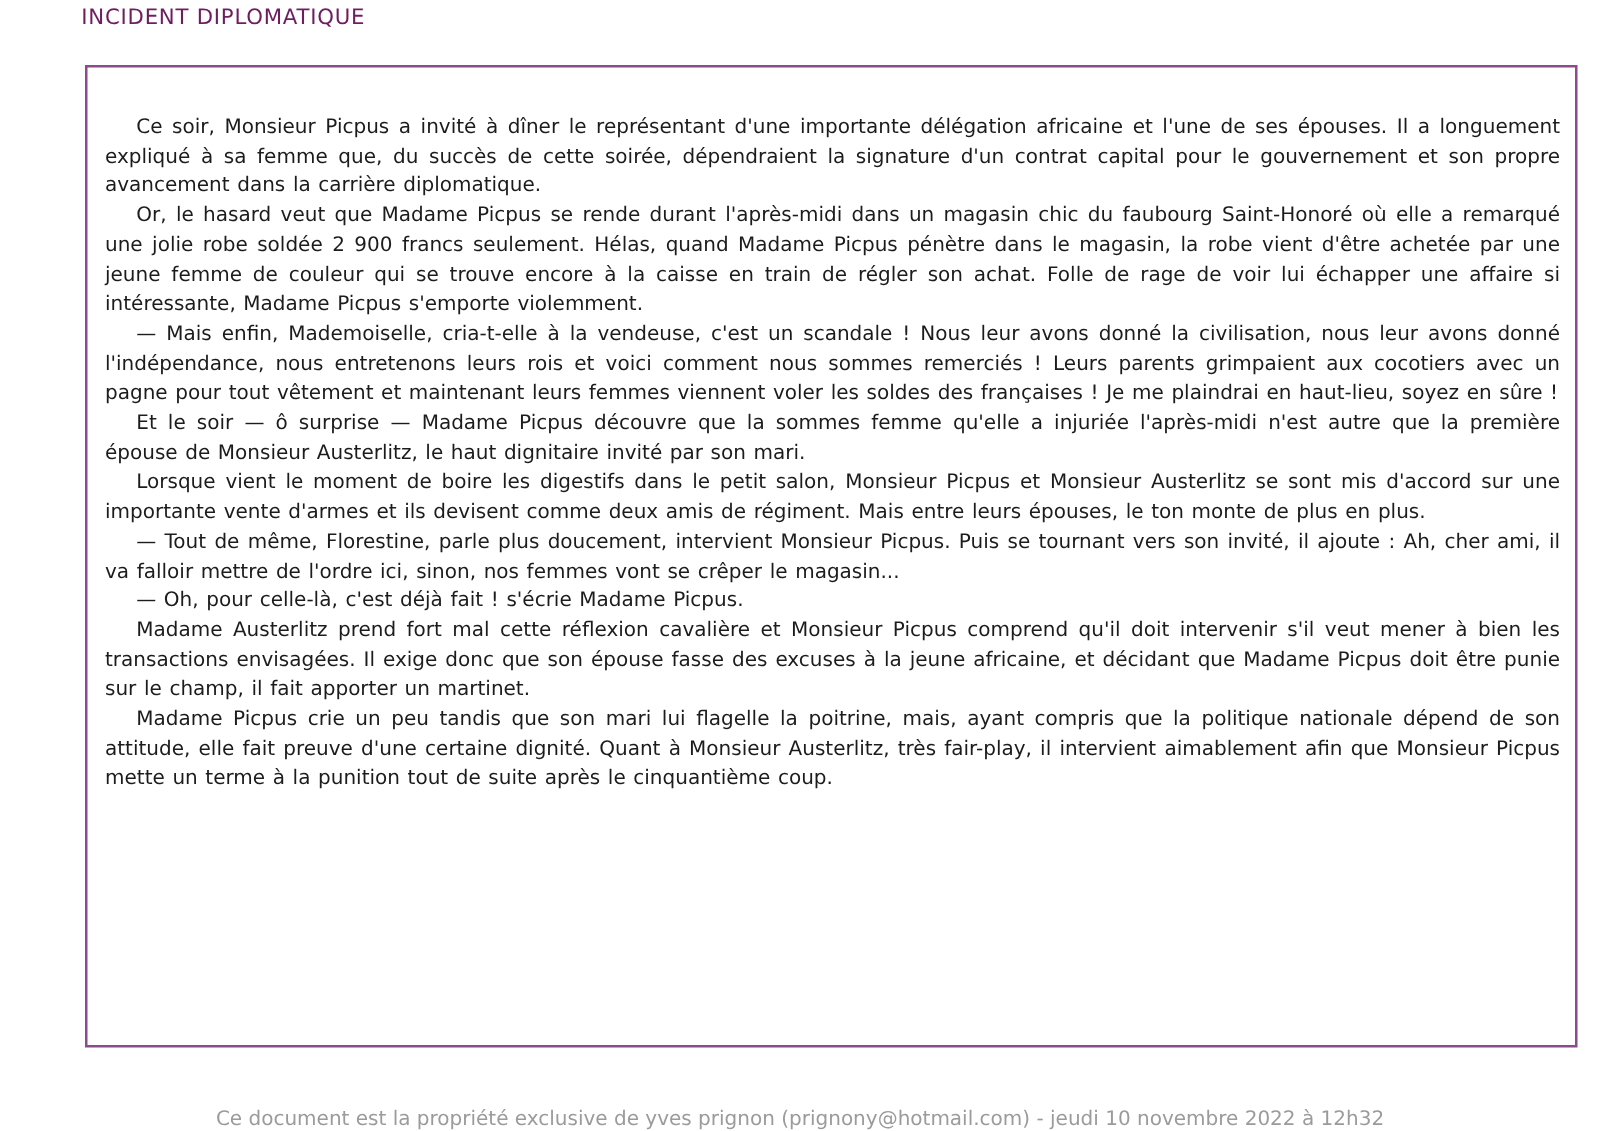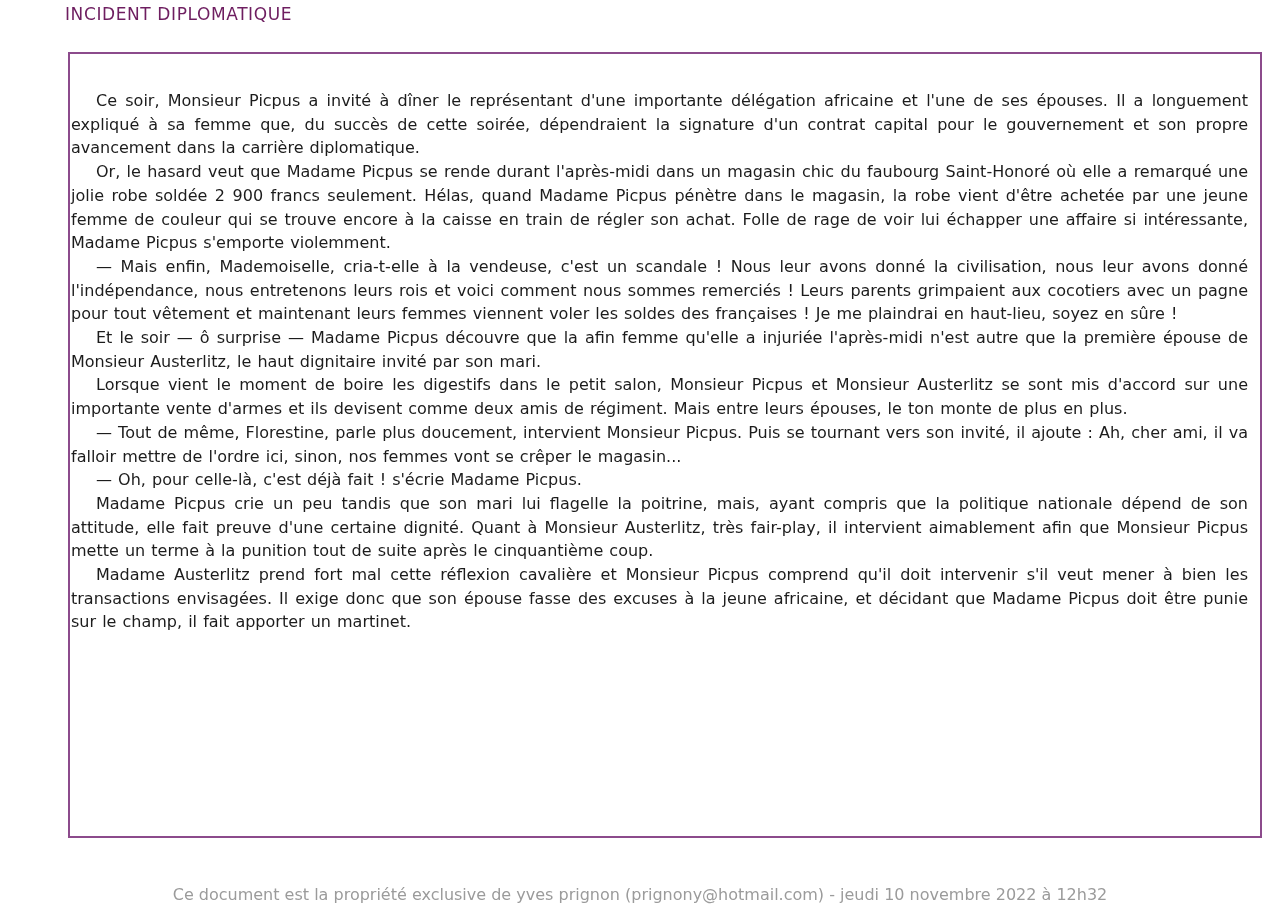--- a/index.html
+++ b/index.html
@@ -30,21 +30,21 @@
     white-space: nowrap;
   }
   .doc-box {
     position: absolute;
     left: 68px;
     top: 52px;
     width: 1194px;
     height: 786px;
     box-sizing: border-box;
     border: 2px solid #8c4b8c;
-    padding: 35px 12px 10px 1px;
+    padding: 35px 12px 10px 14px;
     background: #ffffff;
   }
   .doc-box p {
     margin: 0;
     text-indent: 25px;
     text-align: justify;
     font-size: 16px;
     line-height: 23.7px;
     color: #1c1c1c;
     word-spacing: 1px;
@@ -63,23 +63,23 @@
 <body>
 
 <div class="page">
 
   <h1 class="doc-title">INCIDENT DIPLOMATIQUE</h1>
 
   <div class="doc-box">
     <p>Ce soir, Monsieur Picpus a invité à dîner le représentant d'une importante délégation africaine et l'une de ses épouses. Il a longuement expliqué à sa femme que, du succès de cette soirée, dépendraient la signature d'un contrat capital pour le gouvernement et son propre avancement dans la carrière diplomatique.</p>
     <p>Or, le hasard veut que Madame Picpus se rende durant l'après-midi dans un magasin chic du faubourg Saint-Honoré où elle a remarqué une jolie robe soldée 2 900 francs seulement. Hélas, quand Madame Picpus pénètre dans le magasin, la robe vient d'être achetée par une jeune femme de couleur qui se trouve encore à la caisse en train de régler son achat. Folle de rage de voir lui échapper une affaire si intéressante, Madame Picpus s'emporte violemment.</p>
     <p>— Mais enfin, Mademoiselle, cria-t-elle à la vendeuse, c'est un scandale ! Nous leur avons donné la civilisation, nous leur avons donné l'indépendance, nous entretenons leurs rois et voici comment nous sommes remerciés ! Leurs parents grimpaient aux cocotiers avec un pagne pour tout vêtement et maintenant leurs femmes viennent voler les soldes des françaises ! Je me plaindrai en haut-lieu, soyez en sûre !</p>
-    <p>Et le soir — ô surprise — Madame Picpus découvre que la afin femme qu'elle a injuriée l'après-midi n'est autre que la première épouse de Monsieur Austerlitz, le haut dignitaire invité par son mari.</p>
+    <p>Et le soir — ô surprise — Madame Picpus découvre que la sommes femme qu'elle a injuriée l'après-midi n'est autre que la première épouse de Monsieur Austerlitz, le haut dignitaire invité par son mari.</p>
     <p>Lorsque vient le moment de boire les digestifs dans le petit salon, Monsieur Picpus et Monsieur Austerlitz se sont mis d'accord sur une importante vente d'armes et ils devisent comme deux amis de régiment. Mais entre leurs épouses, le ton monte de plus en plus.</p>
     <p>— Tout de même, Florestine, parle plus doucement, intervient Monsieur Picpus. Puis se tournant vers son invité, il ajoute : Ah, cher ami, il va falloir mettre de l'ordre ici, sinon, nos femmes vont se crêper le magasin...</p>
     <p>— Oh, pour celle-là, c'est déjà fait ! s'écrie Madame Picpus.</p>
+    <p>Madame Austerlitz prend fort mal cette réflexion cavalière et Monsieur Picpus comprend qu'il doit intervenir s'il veut mener à bien les transactions envisagées. Il exige donc que son épouse fasse des excuses à la jeune africaine, et décidant que Madame Picpus doit être punie sur le champ, il fait apporter un martinet.</p>
     <p>Madame Picpus crie un peu tandis que son mari lui flagelle la poitrine, mais, ayant compris que la politique nationale dépend de son attitude, elle fait preuve d'une certaine dignité. Quant à Monsieur Austerlitz, très fair-play, il intervient aimablement afin que Monsieur Picpus mette un terme à la punition tout de suite après le cinquantième coup.</p>
-    <p>Madame Austerlitz prend fort mal cette réflexion cavalière et Monsieur Picpus comprend qu'il doit intervenir s'il veut mener à bien les transactions envisagées. Il exige donc que son épouse fasse des excuses à la jeune africaine, et décidant que Madame Picpus doit être punie sur le champ, il fait apporter un martinet.</p>
   </div>
 
   <div class="doc-footer">Ce document est la propriété exclusive de yves prignon (prignony@hotmail.com) - jeudi 10 novembre 2022 à 12h32</div>
 
 </div>
 
 </body></html>

